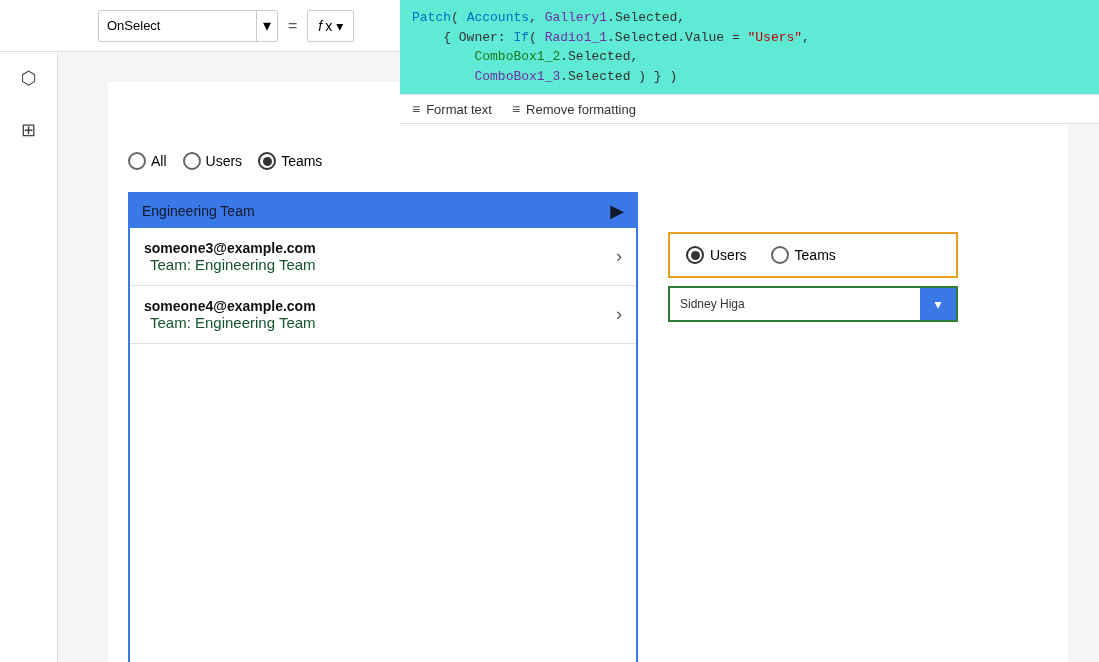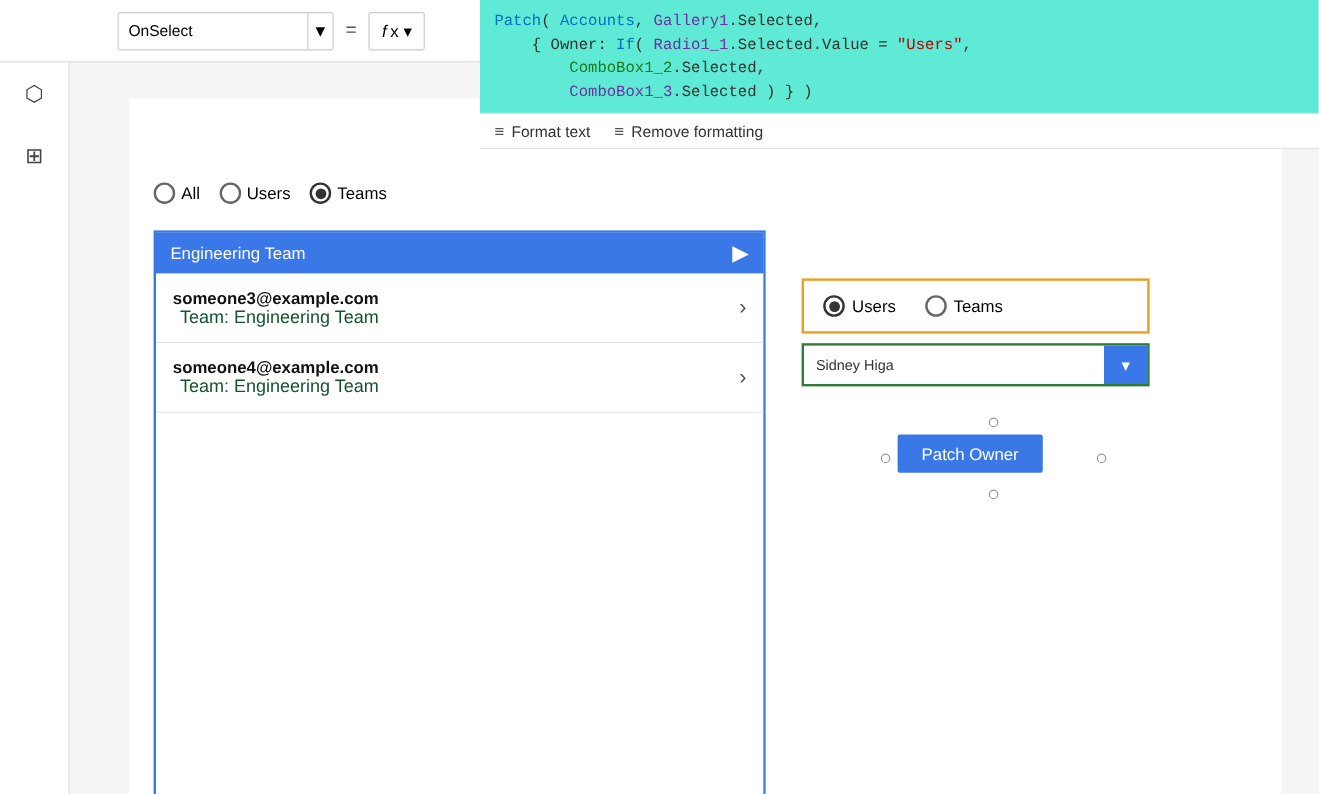--- a/index.html
+++ b/index.html
@@ -178,21 +178,21 @@
     
     .gallery-area {
       position: absolute;
       top: 110px;
       left: 20px;
       width: 510px;
       border: 2px solid #3b78e7;
     }
     .gallery-header {
       background: #3b78e7;
-      color: #ffffff;
+      color: #0f172a;
       padding: 6px 12px;
       font-size: 14px;
       display: flex;
       align-items: center;
       justify-content: space-between;
     }
     .gallery-item {
       border-bottom: 1px solid #e0e0e0;
       padding: 12px 14px;
       background: #fff;
@@ -392,23 +392,15 @@
       </div>
 
       <div class="combo-box">
         <span class="combo-value">Sidney Higa</span>
         <div class="combo-arrow-btn">
           <span style="color:#fff; font-size:14px;">▾</span>
         </div>
       </div>
     </div>
 
-    <div style="position:absolute; top:270px; left:630px; width:180px; height:60px;">
-
-      <div class="patch-owner-handle" style="top:-4px; left:50%; transform:translateX(-50%);"></div>
-      <div class="patch-owner-handle" style="bottom:-4px; left:50%; transform:translateX(-50%);"></div>
-      <div class="patch-owner-handle" style="left:-4px; top:50%; transform:translateY(-50%);"></div>
-      <div class="patch-owner-handle" style="right:-4px; top:50%; transform:translateY(-50%);"></div>
-      <button class="patch-owner-btn" style="position:absolute; top:10px; left:10px;">Patch Owner</button>
-    </div>
 
   </div>
 </div>
 
 </body></html>

